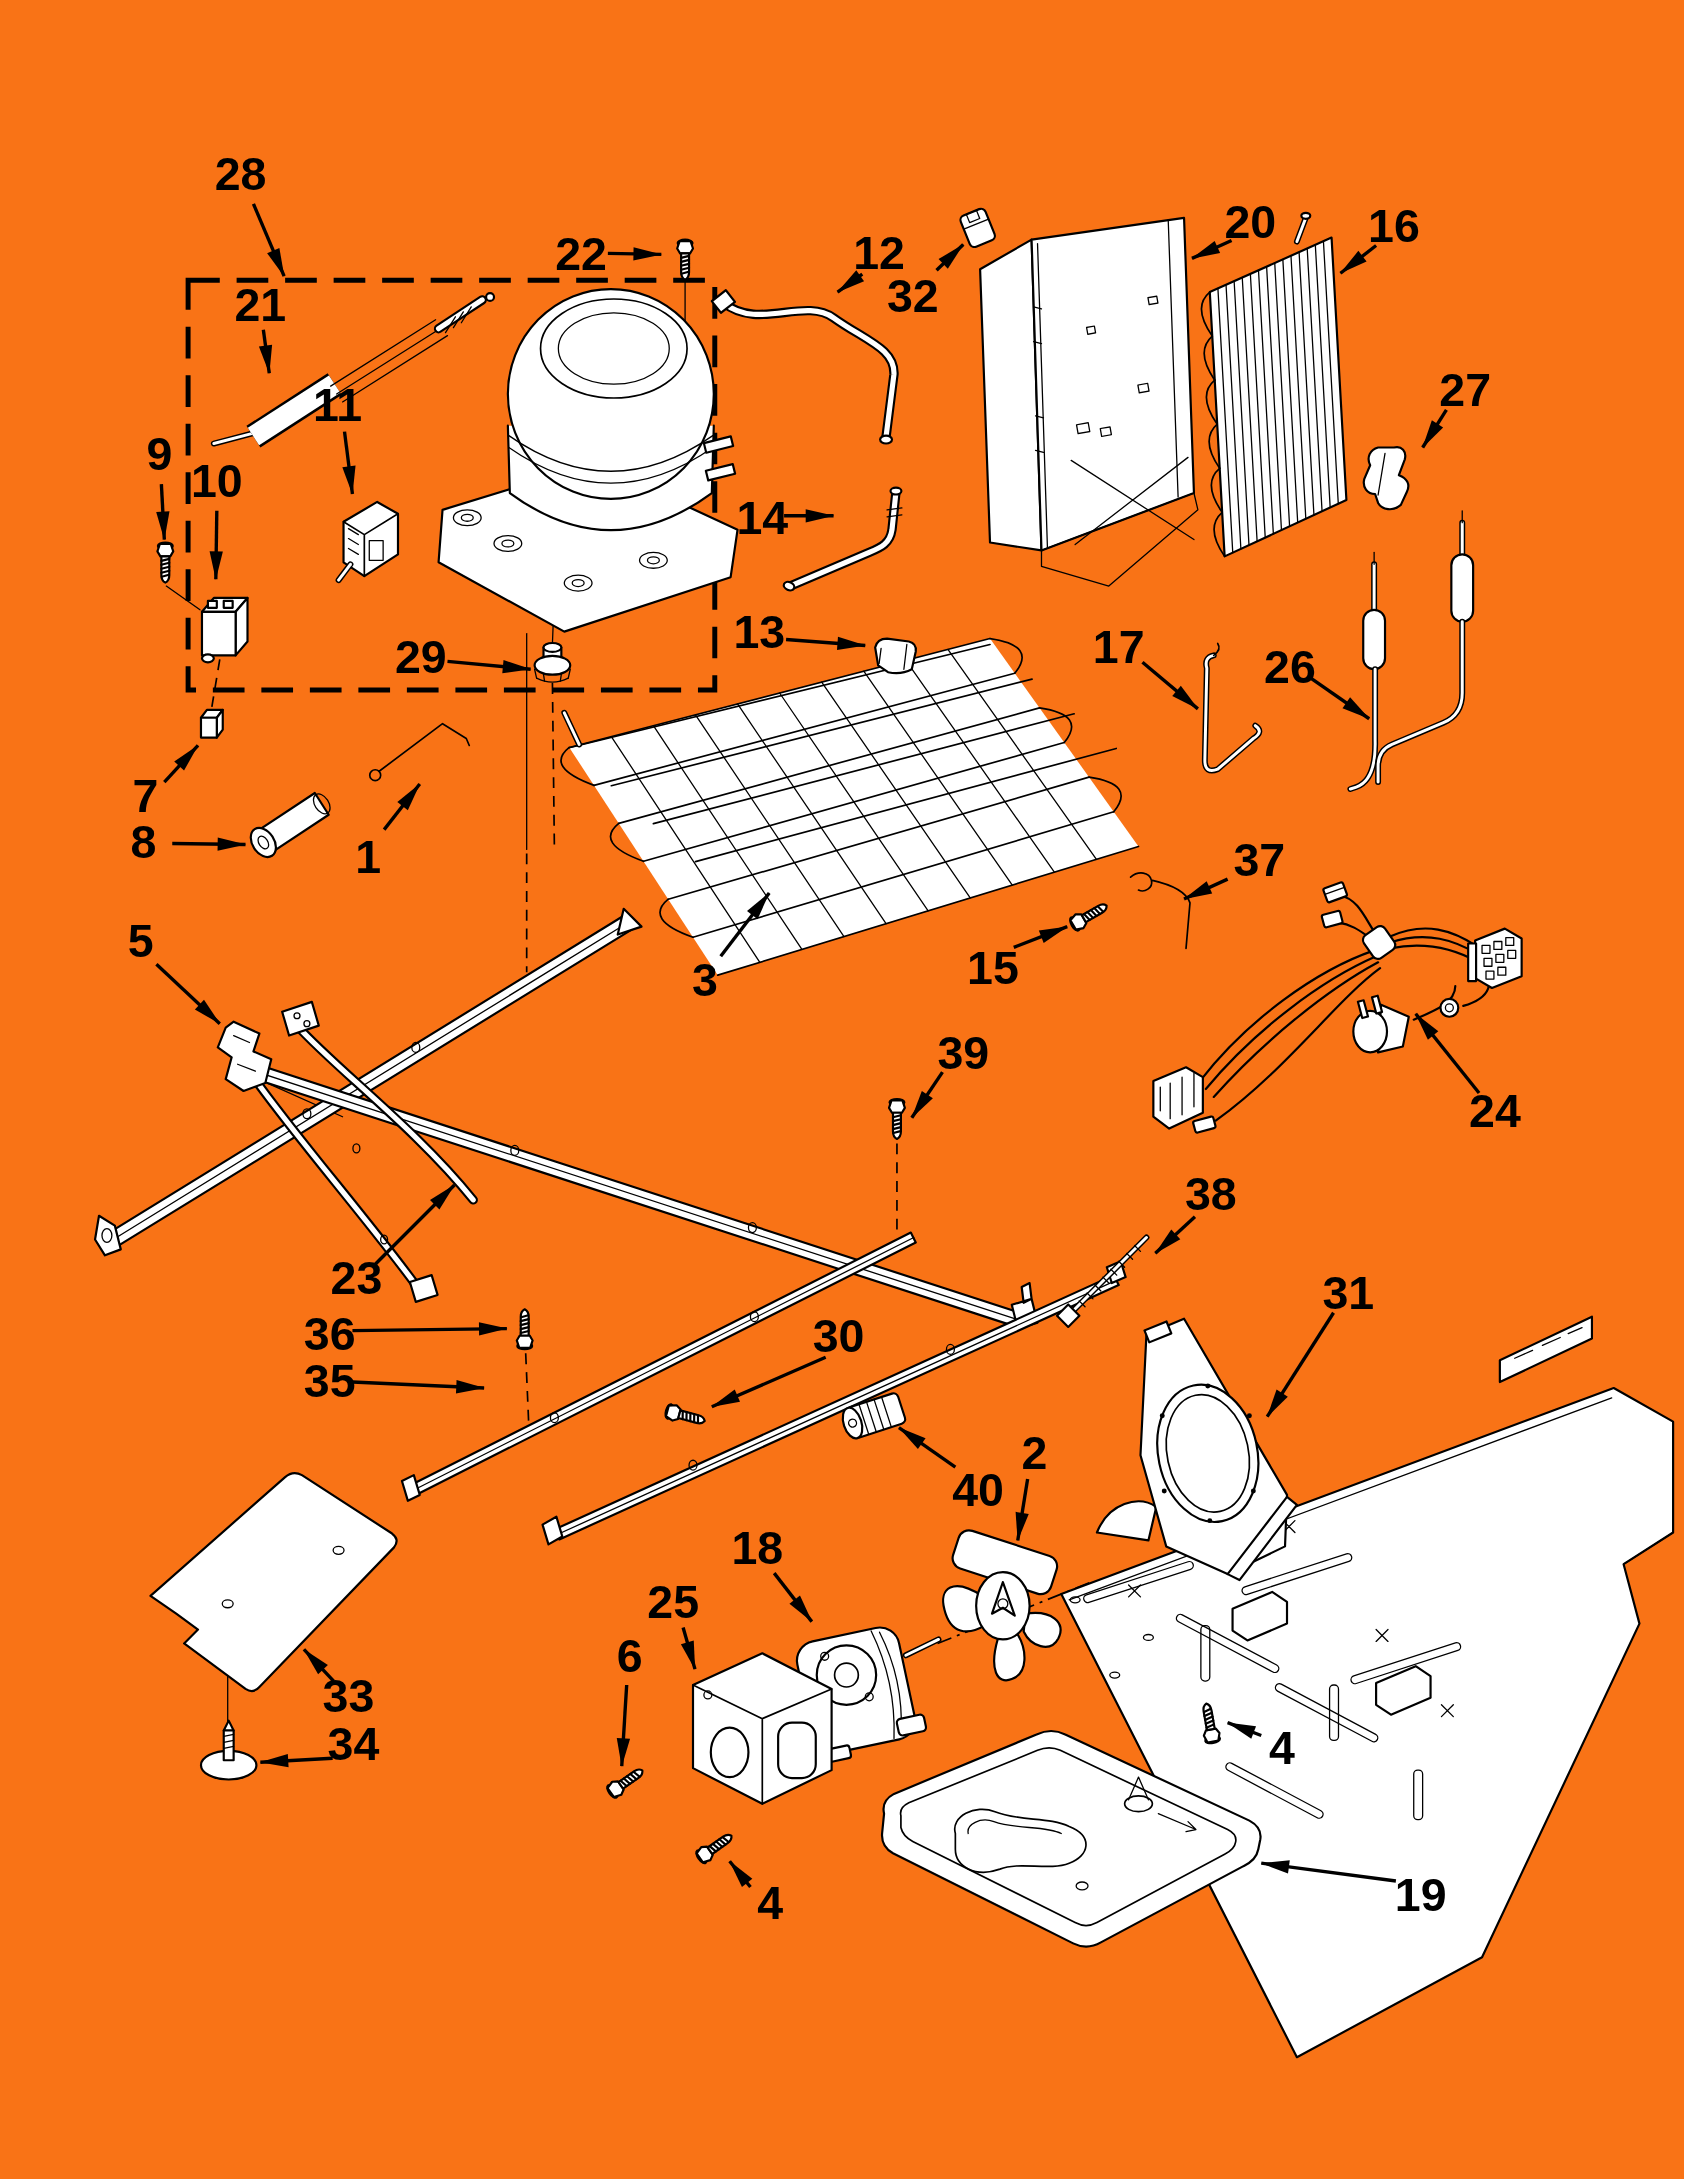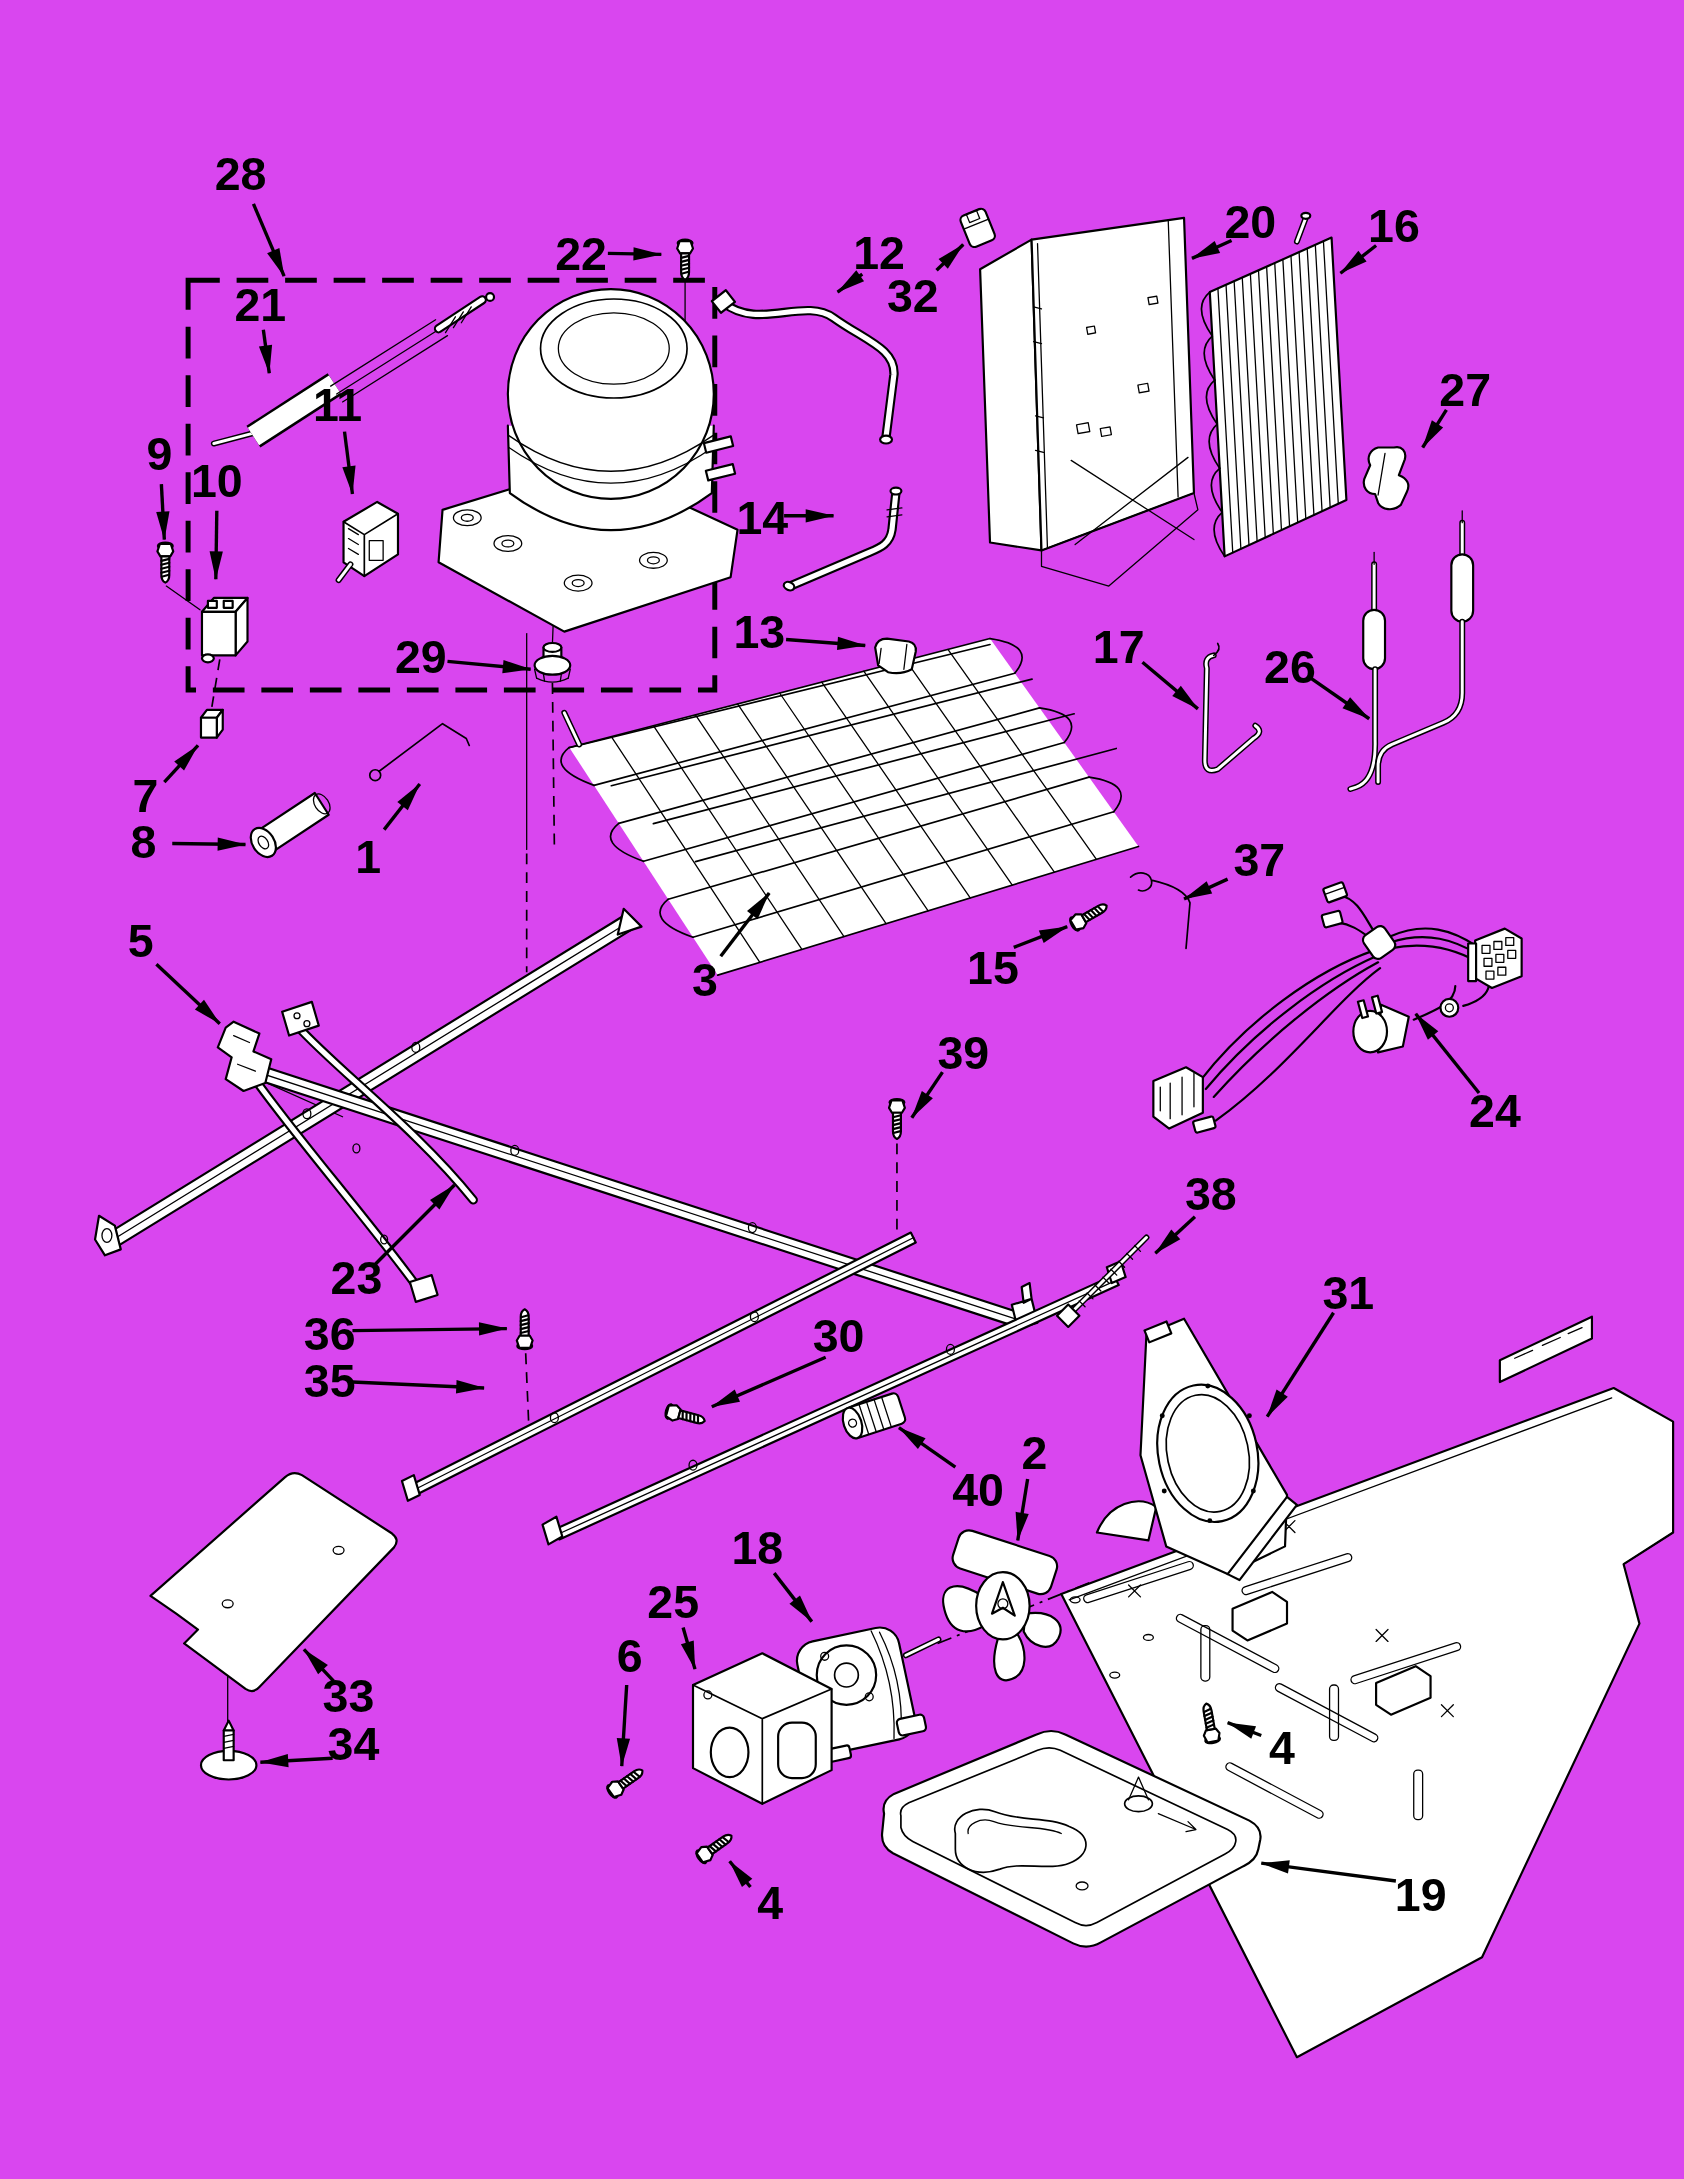--- a/index.html
+++ b/index.html
@@ -1,16 +1,16 @@
 <!DOCTYPE html>
 <html><head>
 <meta charset="utf-8">
 <style>
   html,body { margin:0; padding:0; background:#e8e8e8; }
-  .page { width:1684px; height:2179px; background:#d946ef; position:relative; margin:0 auto;
+  .page { width:1684px; height:2179px; background:#f97316; position:relative; margin:0 auto;
           font-family:"Liberation Sans", sans-serif; }
   svg { position:absolute; inset:0; width:100%; height:100%; }
 
   
   .o   { fill:#ffffff; stroke:#000000; stroke-width:2.2; stroke-linejoin:round; stroke-linecap:round; }
   .l   { fill:none;    stroke:#000000; stroke-width:2.2; stroke-linejoin:round; stroke-linecap:round; }
   .t1  { stroke-width:1.3; }
   .t2  { stroke-width:1.7; }
   .dash    { fill:none; stroke:#000; stroke-width:1.7; stroke-dasharray:11 8; }
   .dashdot { fill:none; stroke:#000; stroke-width:1.7; stroke-dasharray:15 6 3 6; }

